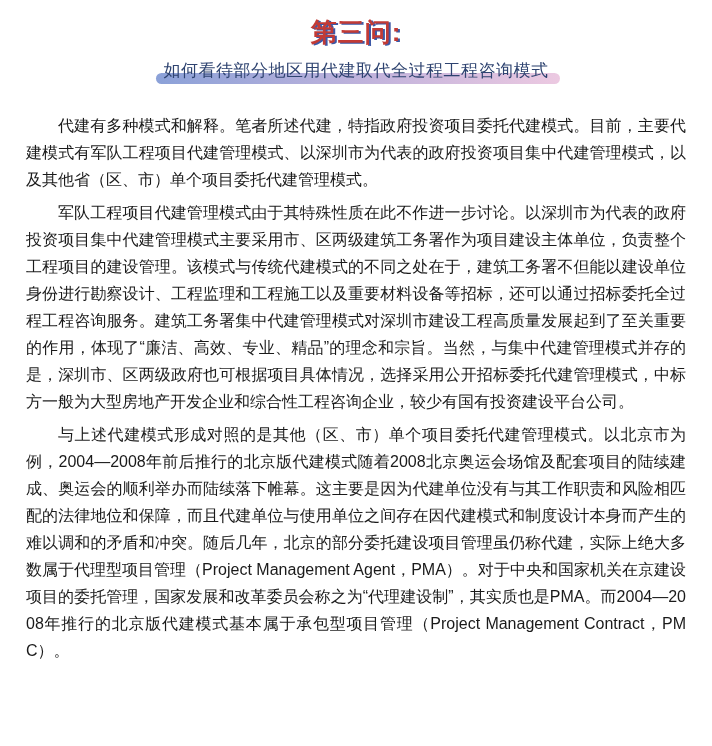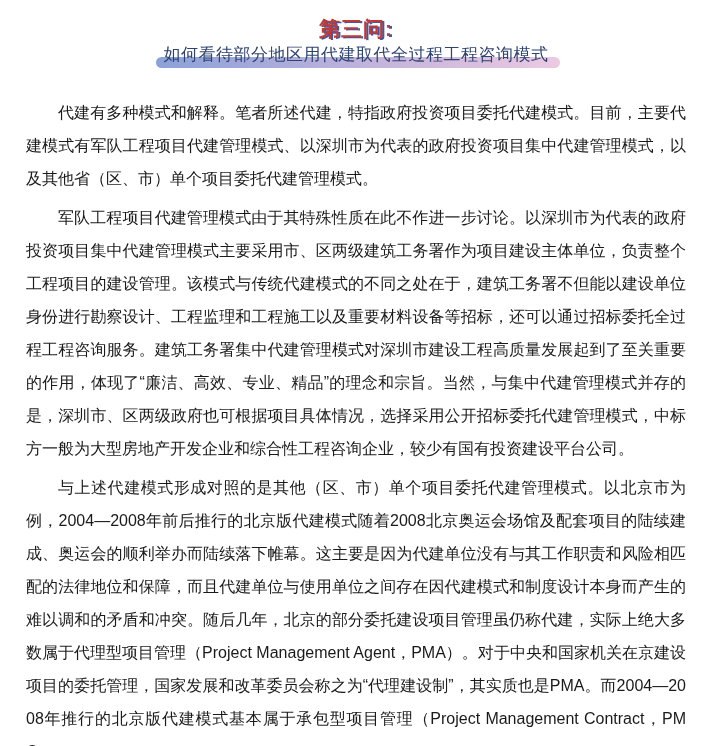--- a/index.html
+++ b/index.html
@@ -13,27 +13,28 @@
     height: 746px;
     margin: 0 auto;
     background: var(--background, #ffffff);
     font-family: "Liberation Sans", "DejaVu Sans", sans-serif;
     overflow: hidden;
   }
   .title {
     margin: 0;
     padding-top: 15px;
     text-align: center;
-    font-size: 21px;
+    font-size: 26px;
     font-weight: 700;
     letter-spacing: 1px;
     color: var(--title-red, #c23a35);
     text-shadow: 2px 1px 0 var(--title-shadow-blue, #3c58a6);
   }
   .subtitle-row {
+    margin-top: 9px;
     text-align: center;
   }
   .subtitle-wrap {
     position: relative;
     display: inline-block;
   }
   .highlight-bar {
     position: absolute;
     left: -8px;
     right: -11px;
@@ -53,21 +54,21 @@
     font-weight: 500;
     letter-spacing: 0.5px;
     color: var(--subtitle-text, #2e4370);
   }
   .body {
     margin: 30px 26px 0 26px;
   }
   .body p {
     margin: 0 0 6px 0;
     font-size: 16px;
-    line-height: 33px;
+    line-height: 27px;
     color: var(--body-text, #1a1a1a);
     text-align: justify;
     text-indent: 2em;
     word-break: break-all;
   }
   .body p:last-child { margin-bottom: 12px; }
 </style>
 </head>
 <body>
 

